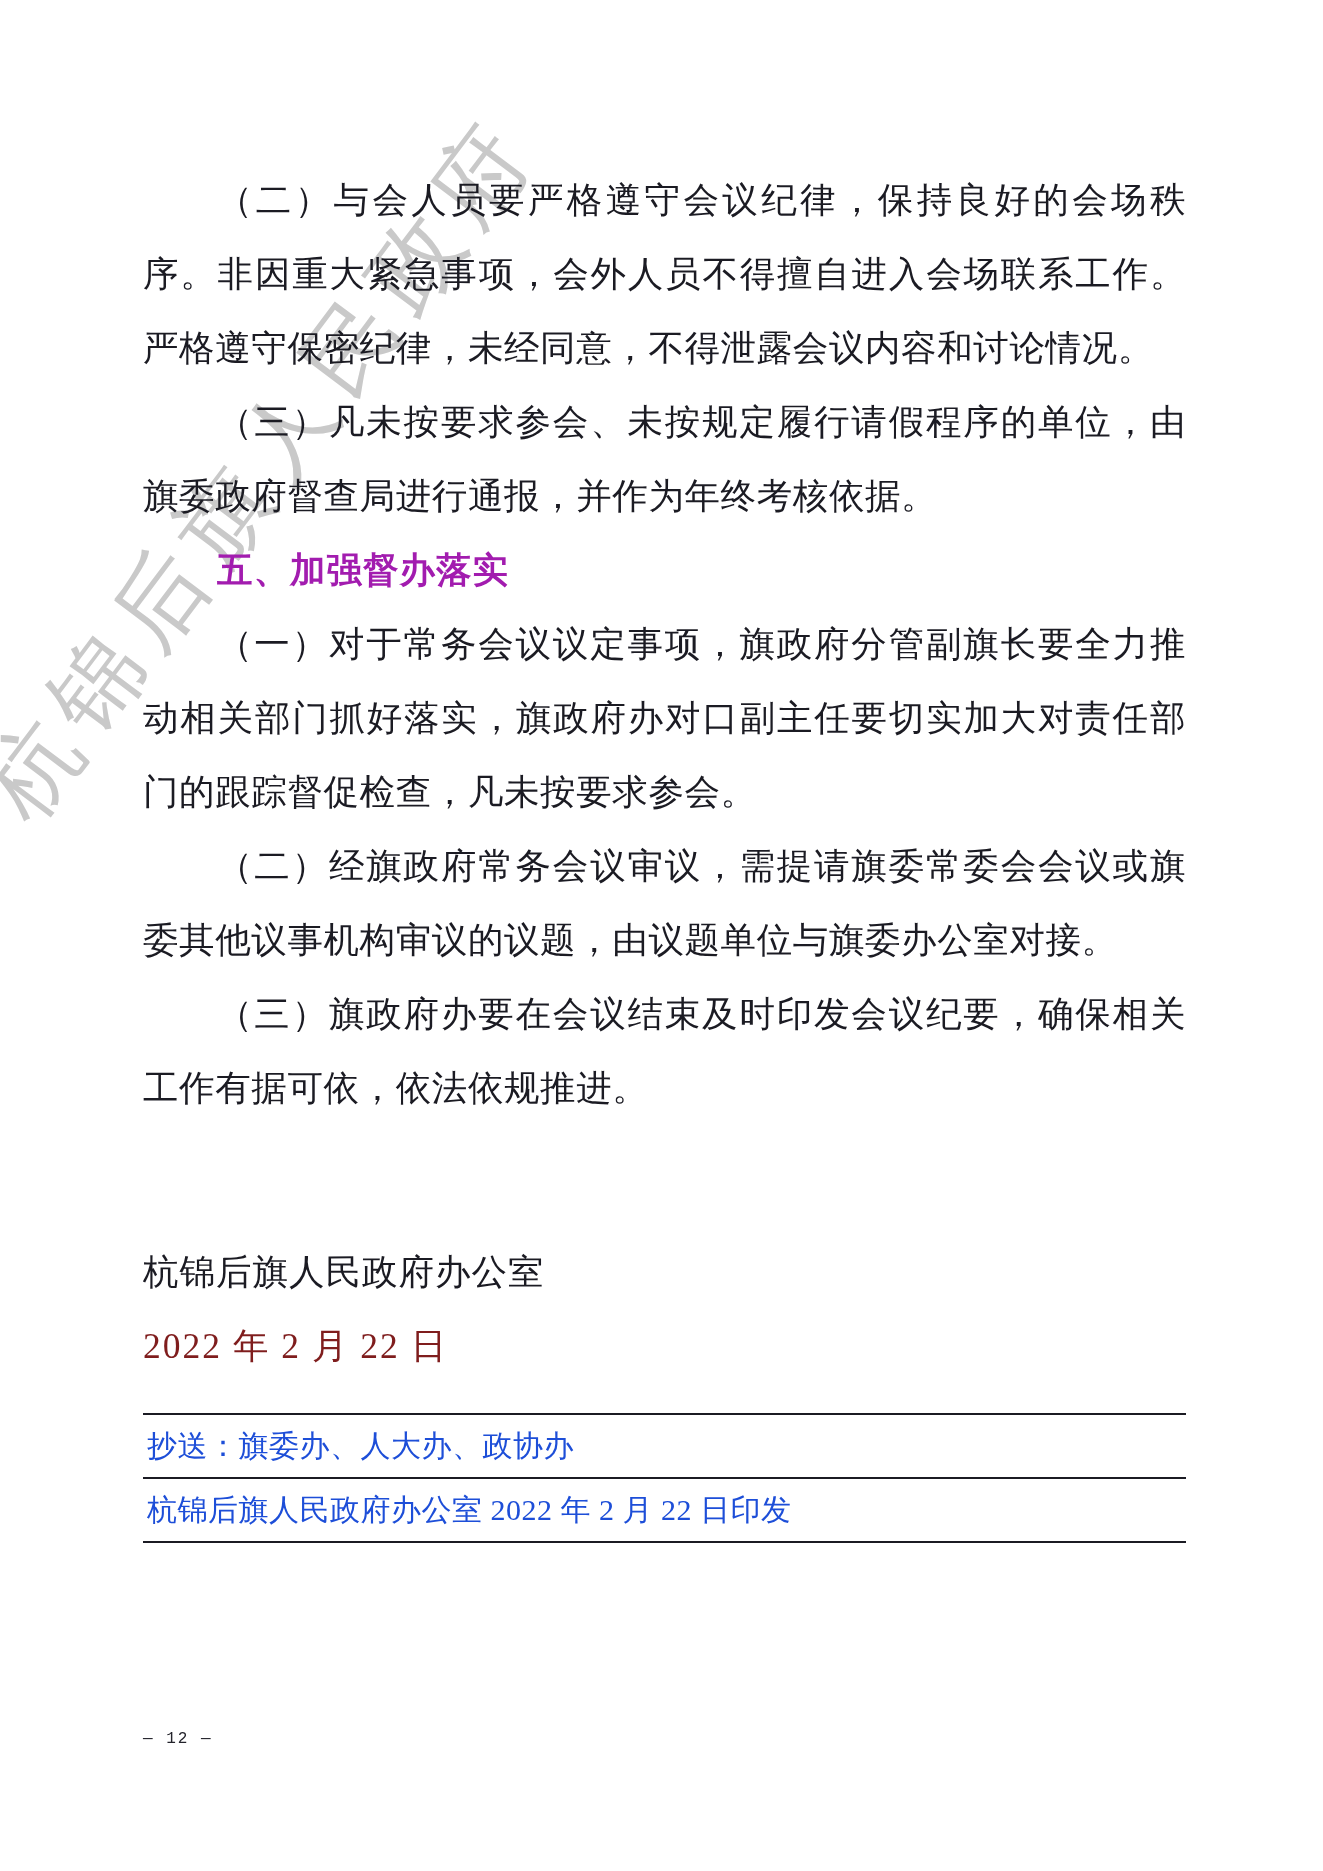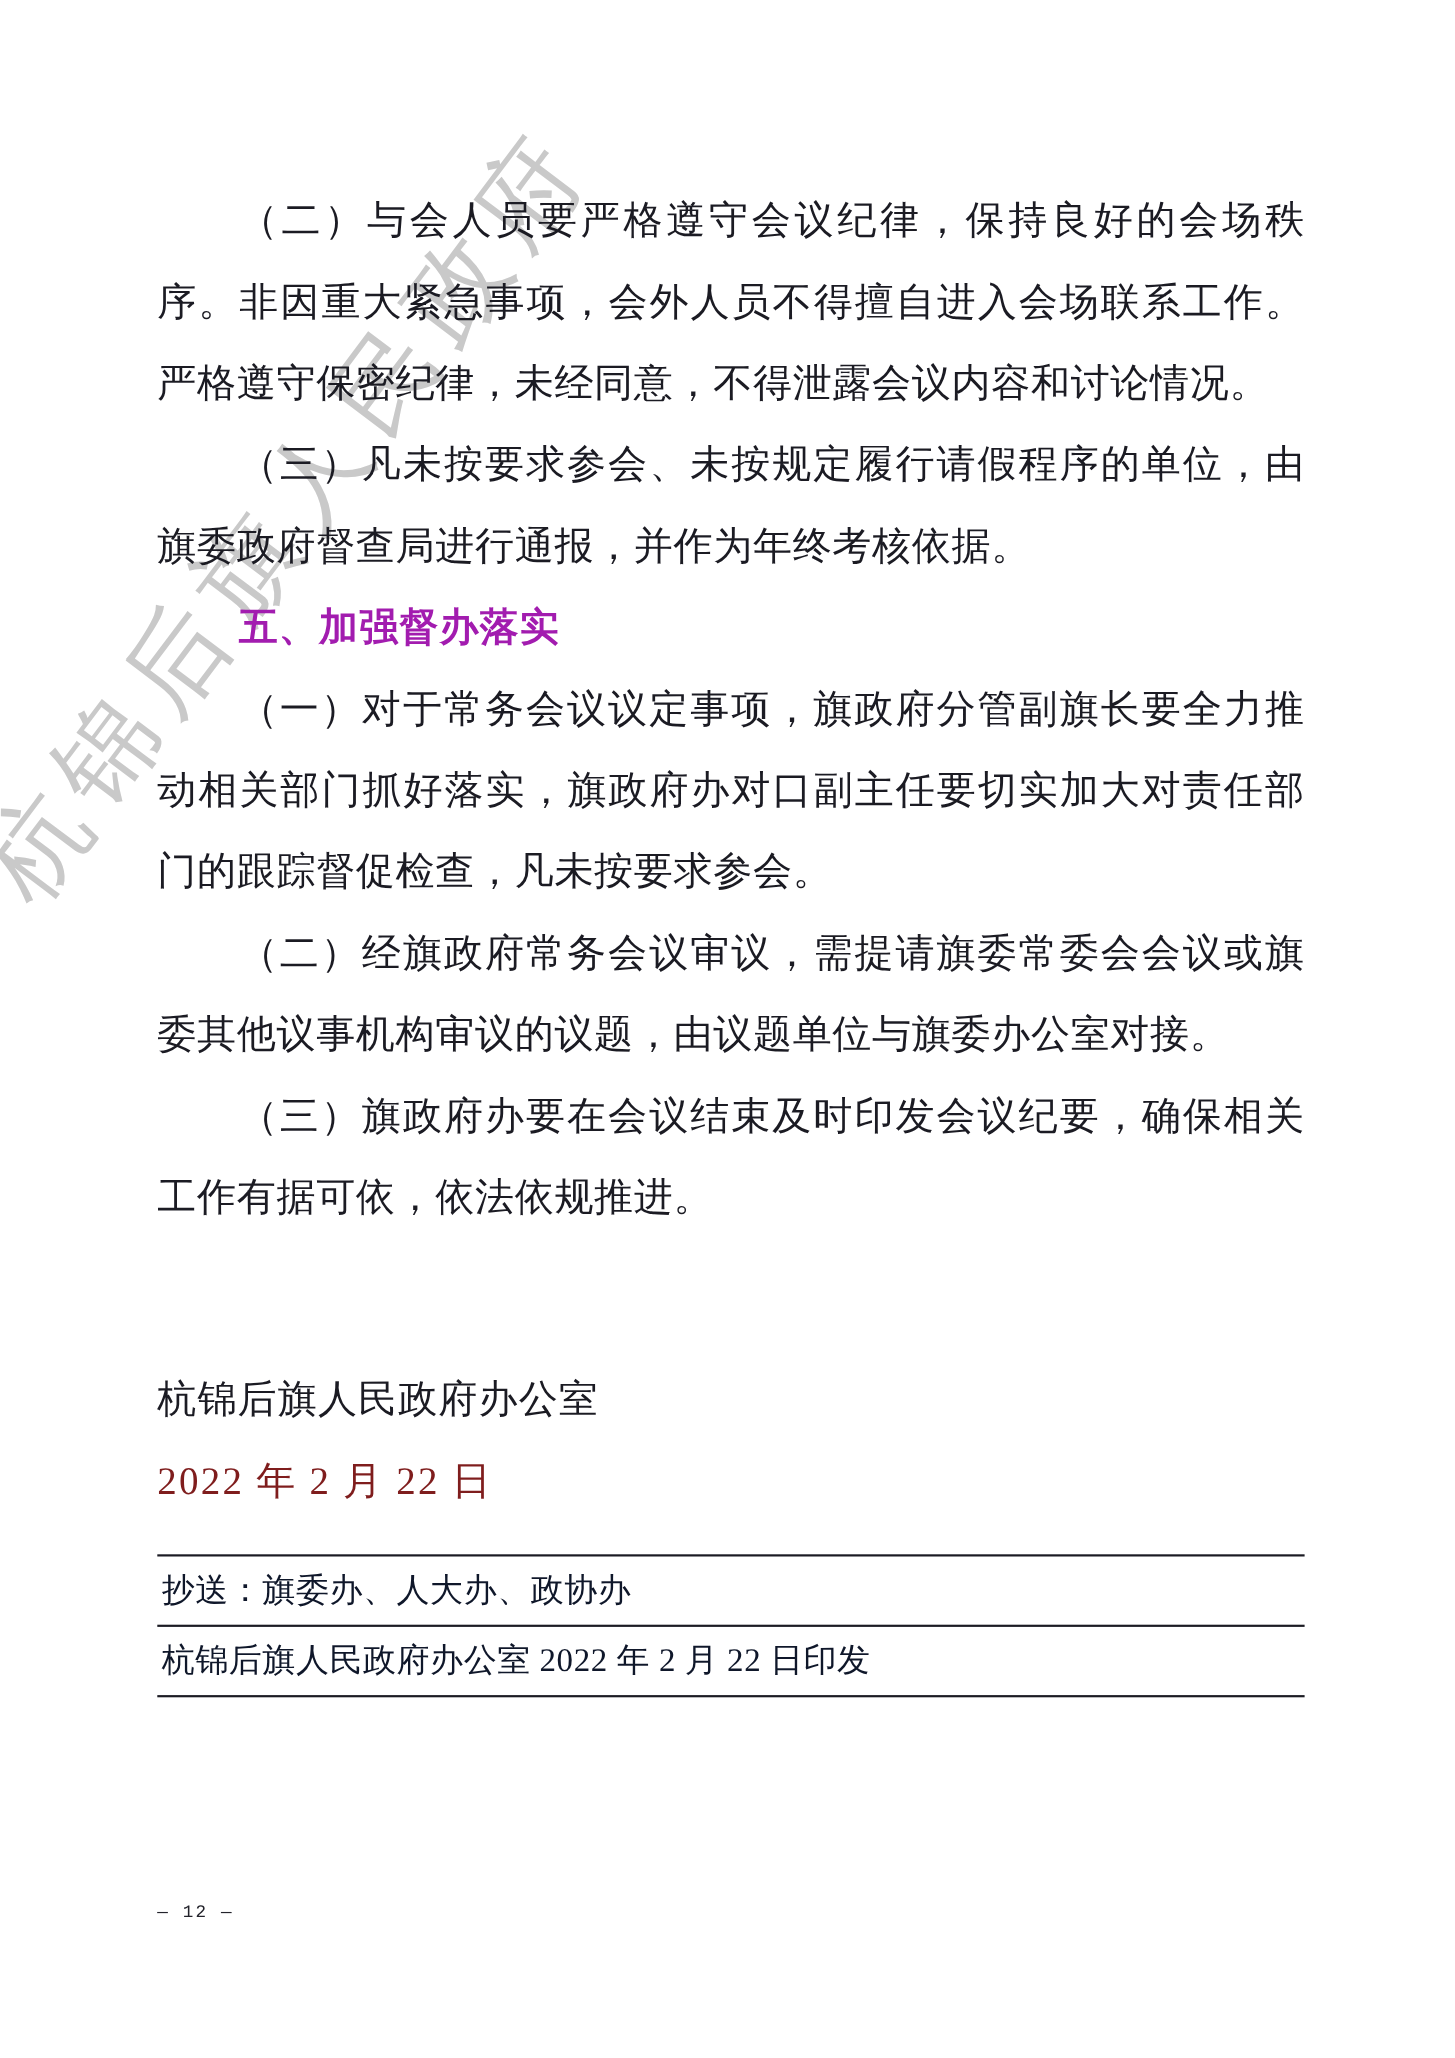--- a/index.html
+++ b/index.html
@@ -111,21 +111,21 @@
     border-top: 2.5px solid #1b1b23;
   }
   .rule-thin {
     width: 100%;
     height: 0;
     border-top: 2px solid #1b1b23;
   }
   .footer-row {
     font-size: 30px;
     line-height: 62px;
-    color: #0f172a;
+    color: #1d4ed8;
     letter-spacing: 0.5px;
     padding-left: 4px;
     font-family: "Liberation Serif", "DejaVu Serif", serif;
     white-space: nowrap;
   }
 
   
   .page-number {
     position: absolute;
     left: 143px;

